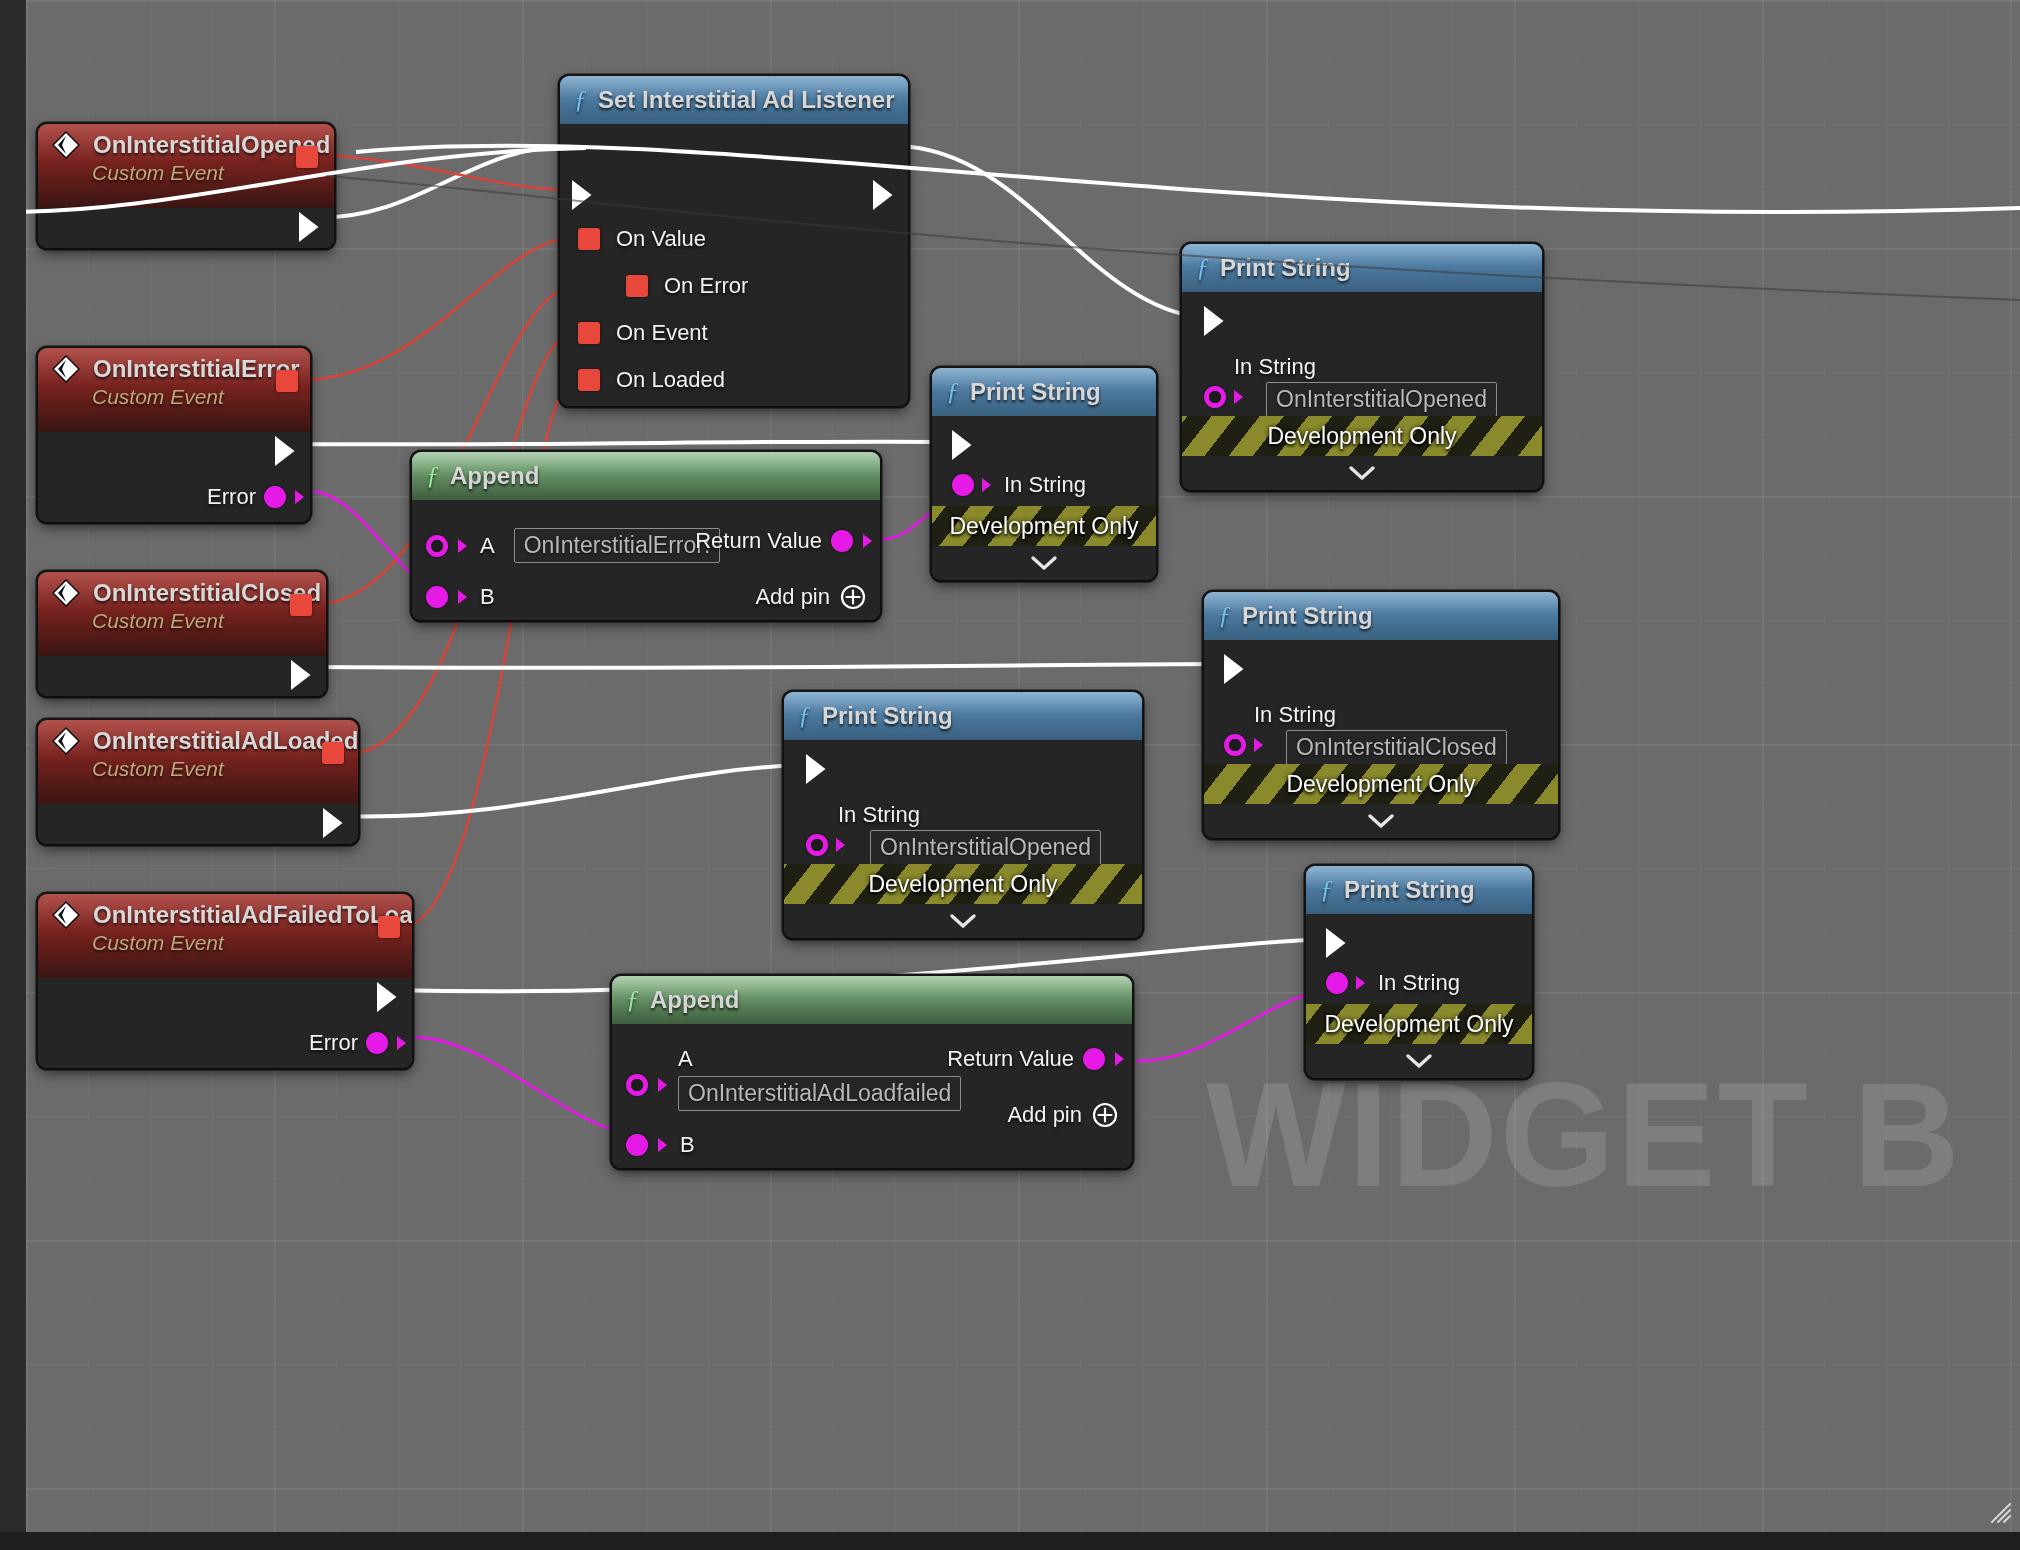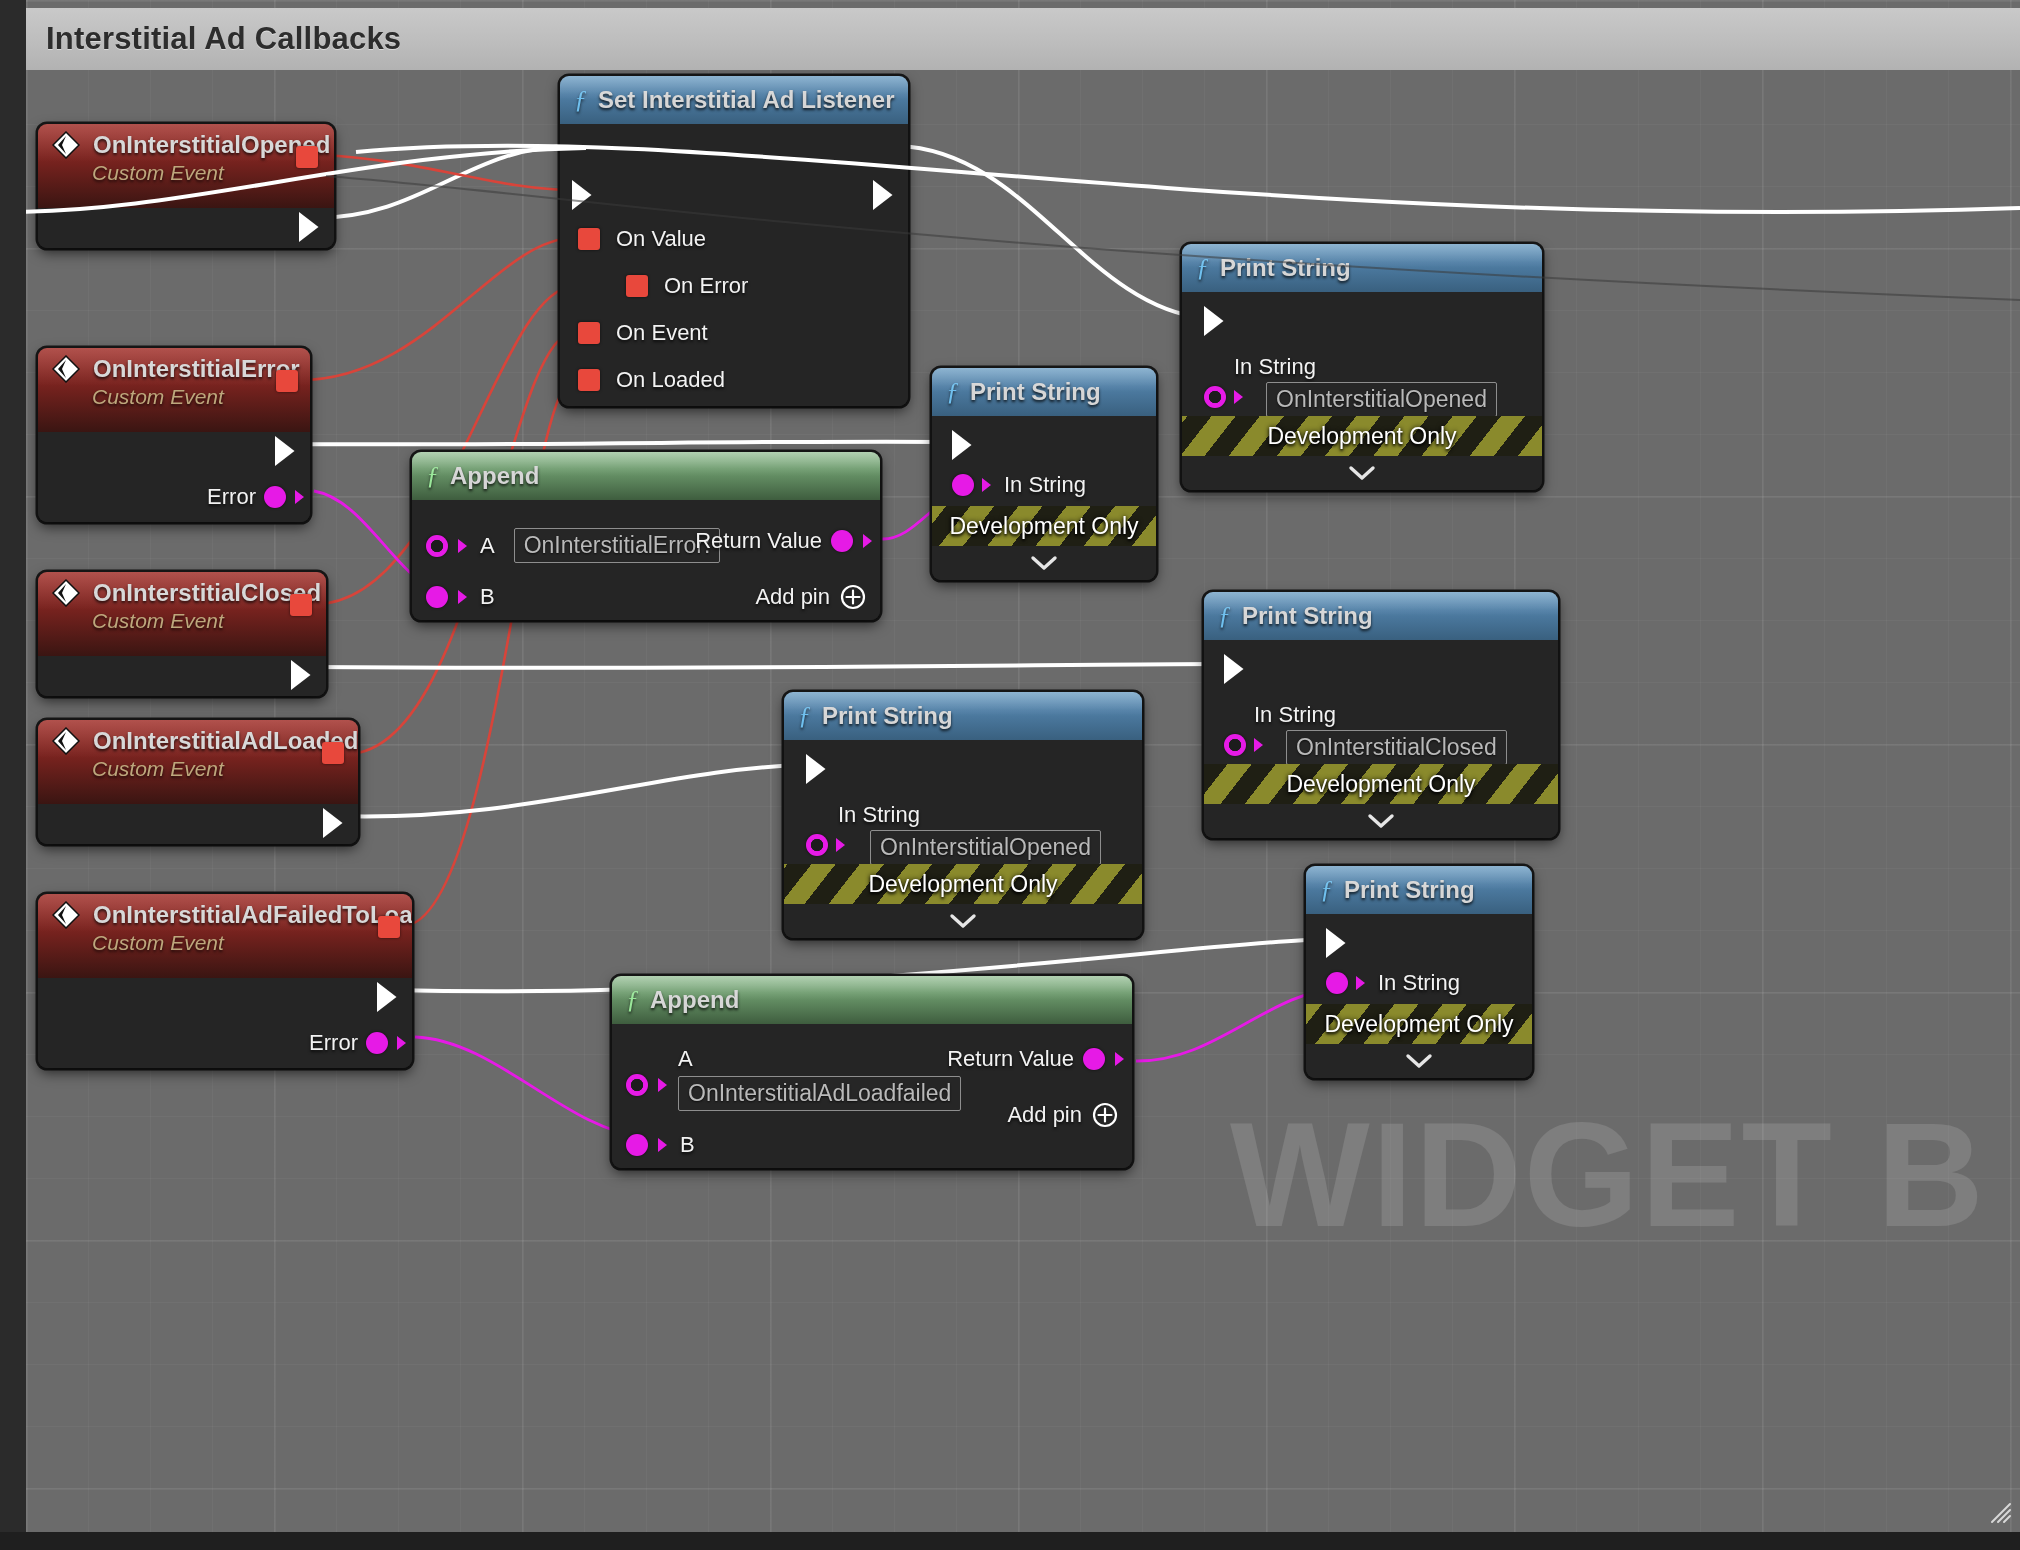--- a/index.html
+++ b/index.html
@@ -36,23 +36,23 @@
     position:absolute; left:26px; top:8px; width:1994px; height:62px;
     background:linear-gradient(to bottom,#c9c9c9 0%,#bdbdbd 55%,#b2b2b2 100%);
     display:flex; align-items:center; z-index:60;
   }
   .titlebar .t{
     font-size:31px; font-weight:bold; color:#2d2d2d; padding-left:20px;
     letter-spacing:.2px; text-shadow:0 1px 0 rgba(255,255,255,.45);
   }
   
   .watermark{
-    position:absolute; left:1180px; top:1090px;
+    position:absolute; left:1180px; top:1050px;
     font-size:148px; font-weight:bold; color:rgba(255,255,255,.13);
-    letter-spacing:2px; white-space:nowrap; pointer-events:none; user-select:none;margin-left:24px;
+    letter-spacing:2px; white-space:nowrap; pointer-events:none; user-select:none;
   }
   .resize-grip{
     position:absolute; right:8px; bottom:26px; width:28px; height:28px;
     pointer-events:none;
   }
   
   .node{
     position:absolute; border-radius:9px;
     background:#252525;
     box-shadow:0 5px 13px rgba(0,0,0,.62), 0 0 0 2.5px #181818;
@@ -581,23 +581,20 @@
     <svg class="wires wires-top">
 
       <path d="M -30 212 C 160 214 330 152 560 148" stroke="#ffffff" stroke-width="4" fill="none"></path>
       <path d="M 330 152 C 700 118 1200 235 1994 208" stroke="#ffffff" stroke-width="4" fill="none"></path>
 
       <path d="M 300 176 C 600 200 900 256 1994 300" stroke="#3a3a3a" stroke-width="2" fill="none" opacity=".55"></path>
     </svg>
 
   </div>
 
-  <div class="titlebar">
-    <div class="t">Interstitial Ad Callbacks</div>
-  </div>
 
   <div class="bottomgutter"></div>
 
   <span class="resize-grip">
     <svg width="28" height="28" viewBox="0 0 28 28">
       <path d="M26 8 L8 26 M26 14 L14 26 M26 20 L20 26" stroke="#d8d8d8" stroke-width="2" stroke-linecap="round"></path>
     </svg>
   </span>
 
 </div>

